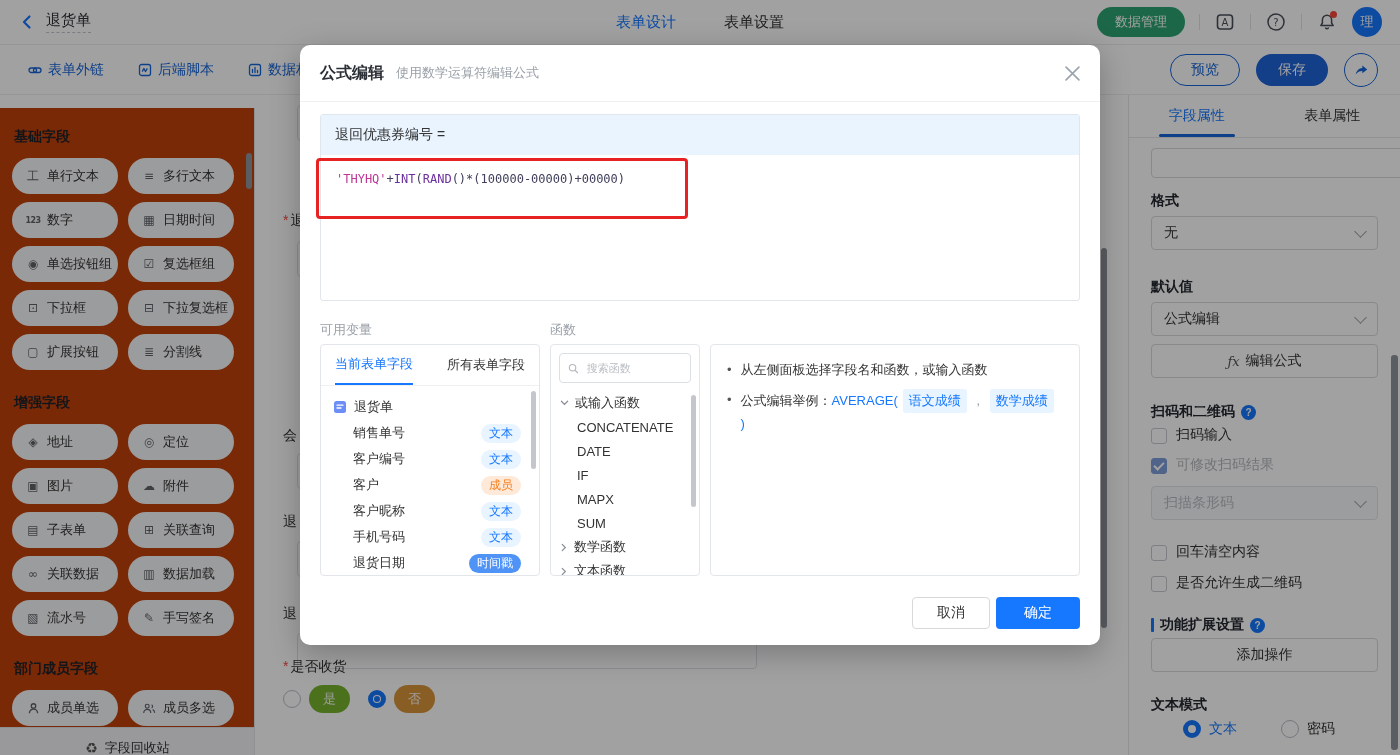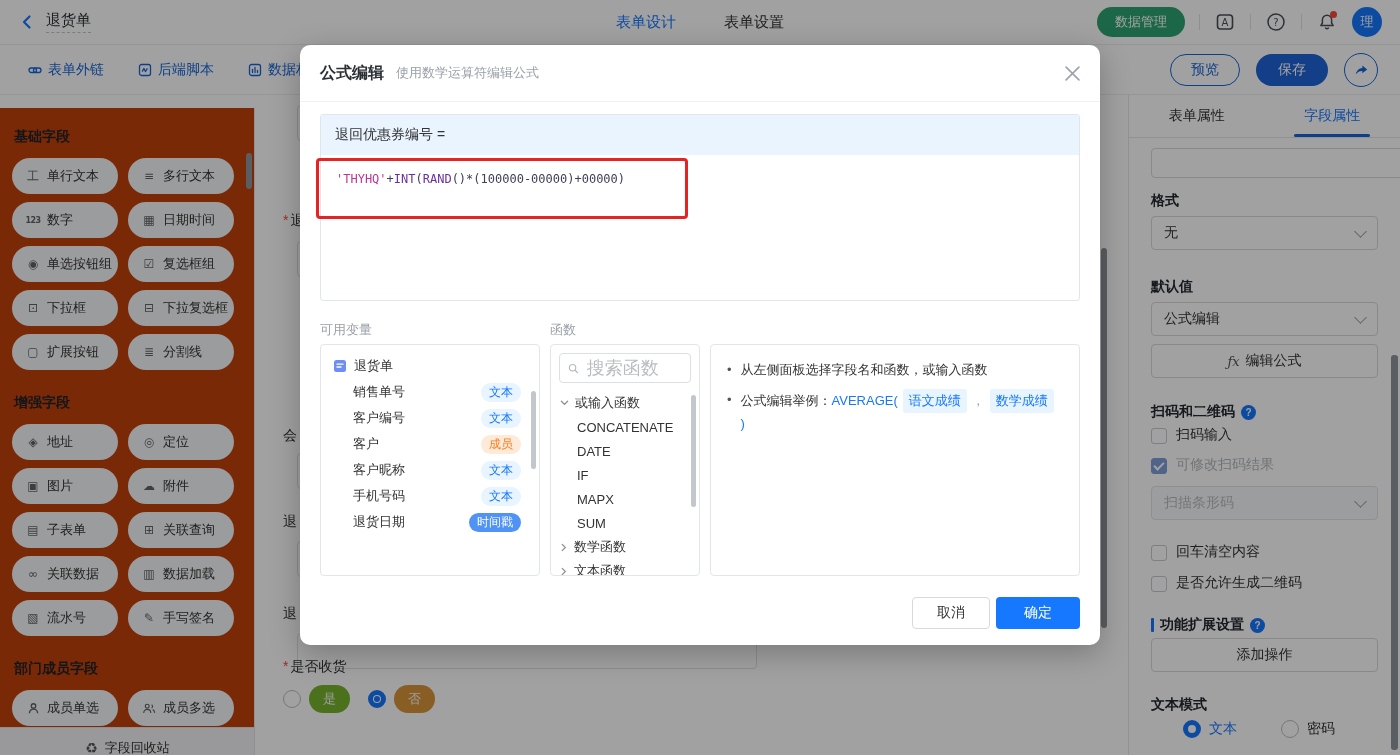--- a/index.html
+++ b/index.html
@@ -120,21 +120,21 @@
   .v-tab2{color:#333;cursor:pointer;}
   .v-list{padding:7px 8px;}
   .v-form{display:flex;align-items:center;gap:7px;height:27px;font-size:13px;color:#333;padding-left:4px;cursor:pointer;}
   .v-row{display:flex;align-items:center;height:26px;font-size:13px;color:#333;padding-left:24px;cursor:pointer;}
   .v-tag{margin-left:auto;margin-right:10px;font-size:12px;border-radius:10px;padding:1px 8px;}
   .t-text{background:#e8f4ff;color:#1677ff;}
   .t-member{background:#ffe9d9;color:#f77e1c;}
   .t-time{background:#4f93f7;color:#fff;}
   .v-scroll{position:absolute;right:3px;top:46px;width:5px;height:78px;background:#c3c7cc;border-radius:3px;}
   .f-search{margin:8px;height:30px;border:1px solid #dcdfe3;border-radius:4px;display:flex;align-items:center;padding:0 8px;gap:6px;box-sizing:border-box;}
-  .f-search input{border:none;outline:none;width:100%;font-size:18px;color:#333;font-family:inherit;background:transparent;}
+  .f-search input{border:none;outline:none;width:100%;font-size:11px;color:#333;font-family:inherit;background:transparent;}
   .f-search input::placeholder{color:#b9bdc2;}
   .fn-group{display:flex;align-items:center;gap:6px;height:24px;font-size:13px;color:#333;padding-left:9px;cursor:pointer;}
   .fn-item{height:24px;display:flex;align-items:center;font-size:13px;color:#333;padding-left:26px;cursor:pointer;}
   .f-scroll{position:absolute;right:3px;top:50px;width:5px;height:112px;background:#c3c7cc;border-radius:3px;}
   .h-row{display:flex;font-size:13px;color:#333;line-height:22px;margin-bottom:8px;}
   .h-dot{color:#555;margin-right:9px;}
   .h-line{display:flex;align-items:center;flex-wrap:wrap;}
   .h-fn{color:#1677ff;}
   .h-field{background:#e8f4ff;color:#1677ff;border-radius:3px;padding:1px 6px;margin:0 5px;}
   .h-comma{color:#99a0a8;}
@@ -360,22 +360,22 @@
       <span class="radio"></span>
       <span class="opt-pill opt-green">是</span>
       <span class="radio sel"></span>
       <span class="opt-pill opt-orange">否</span>
     </div>
   </div>
   <div class="canvas-scroll"></div>
 
   <div class="rpanel">
     <div class="rp-tabs">
+      <span class="rp-tab active">字段属性</span>
       <span class="rp-tab">表单属性</span>
-      <span class="rp-tab active">字段属性</span>
     </div>
     <input class="rp-input rp-el" style="top: 53px;">
     <div class="rp-el rp-label" style="top:97px;">格式</div>
     <div class="rp-el rp-select" style="top:121px;">
       <span>无</span>
         <span class="chev"></span>
     </div>
     <div class="rp-el rp-label" style="top:183px;">默认值</div>
     <div class="rp-el rp-select" style="top:207px;">
       <span>公式编辑</span>
@@ -449,20 +449,24 @@
       <div class="f-body">
         <div class="f-expr"><span class="str">'THYHQ'</span><span class="op">+</span><span class="fn">INT</span><span class="op">(</span><span class="fn">RAND</span><span class="num">()*(100000-00000)+00000)</span></div>
       </div>
     </div>
     <div class="red-box"></div>
 
     <span class="m-col-label" style="left:20px;">可用变量</span>
     <span class="m-col-label" style="left:250px;">函数</span>
 
     <div class="panel vars">
+      <div class="v-tabs">
+        <span class="v-tab1">当前表单字段</span>
+        <span class="v-tab2">所有表单字段</span>
+      </div>
       <div class="v-list">
         <div class="v-form">
           <svg width="14" height="14" viewBox="0 0 14 14">
               <rect x="1" y="1" width="12" height="12" rx="2.5" fill="#6e8ef7"></rect>
               <path d="M4 5.2 h6 M4 8 h4" stroke="#fff" stroke-width="1.3" stroke-linecap="round"></path>
             </svg>
           <span>退货单</span>
         </div>
         <div class="v-row">
             <span>销售单号</span>

